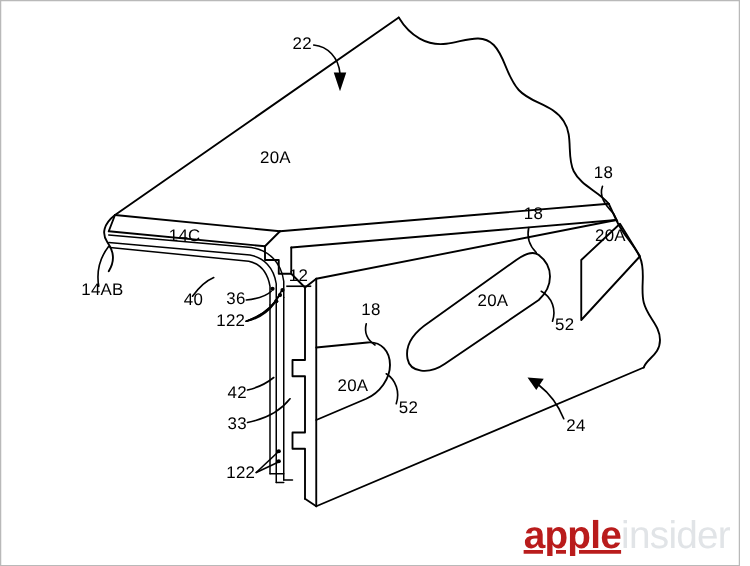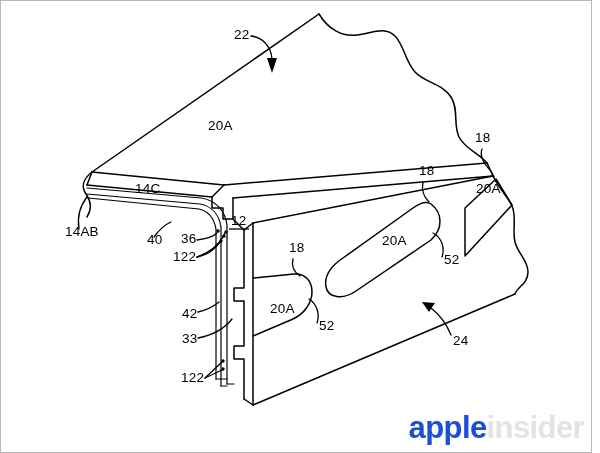--- a/index.html
+++ b/index.html
@@ -73,26 +73,27 @@
     right: 7px;
     bottom: 9px;
     font-family: "Liberation Sans", sans-serif;
     font-size: 31px;
     line-height: 1;
     letter-spacing: -0.6px;
     user-select: none;
     white-space: nowrap;
   }
   #watermark .wm-a {
-    color: #1d4ed8;
+    color: #b91c1c;
     font-weight: bold;
+    text-decoration: underline;
   }
   #watermark .wm-b {
     color: #e1e4e7;
-    font-weight: bold;
+    font-weight: normal;
   }
 </style>
 </head>
 <body>
 
 <div id="page">
 
   <svg id="figure-svg" viewBox="0 0 600 453">
 
     <g>

